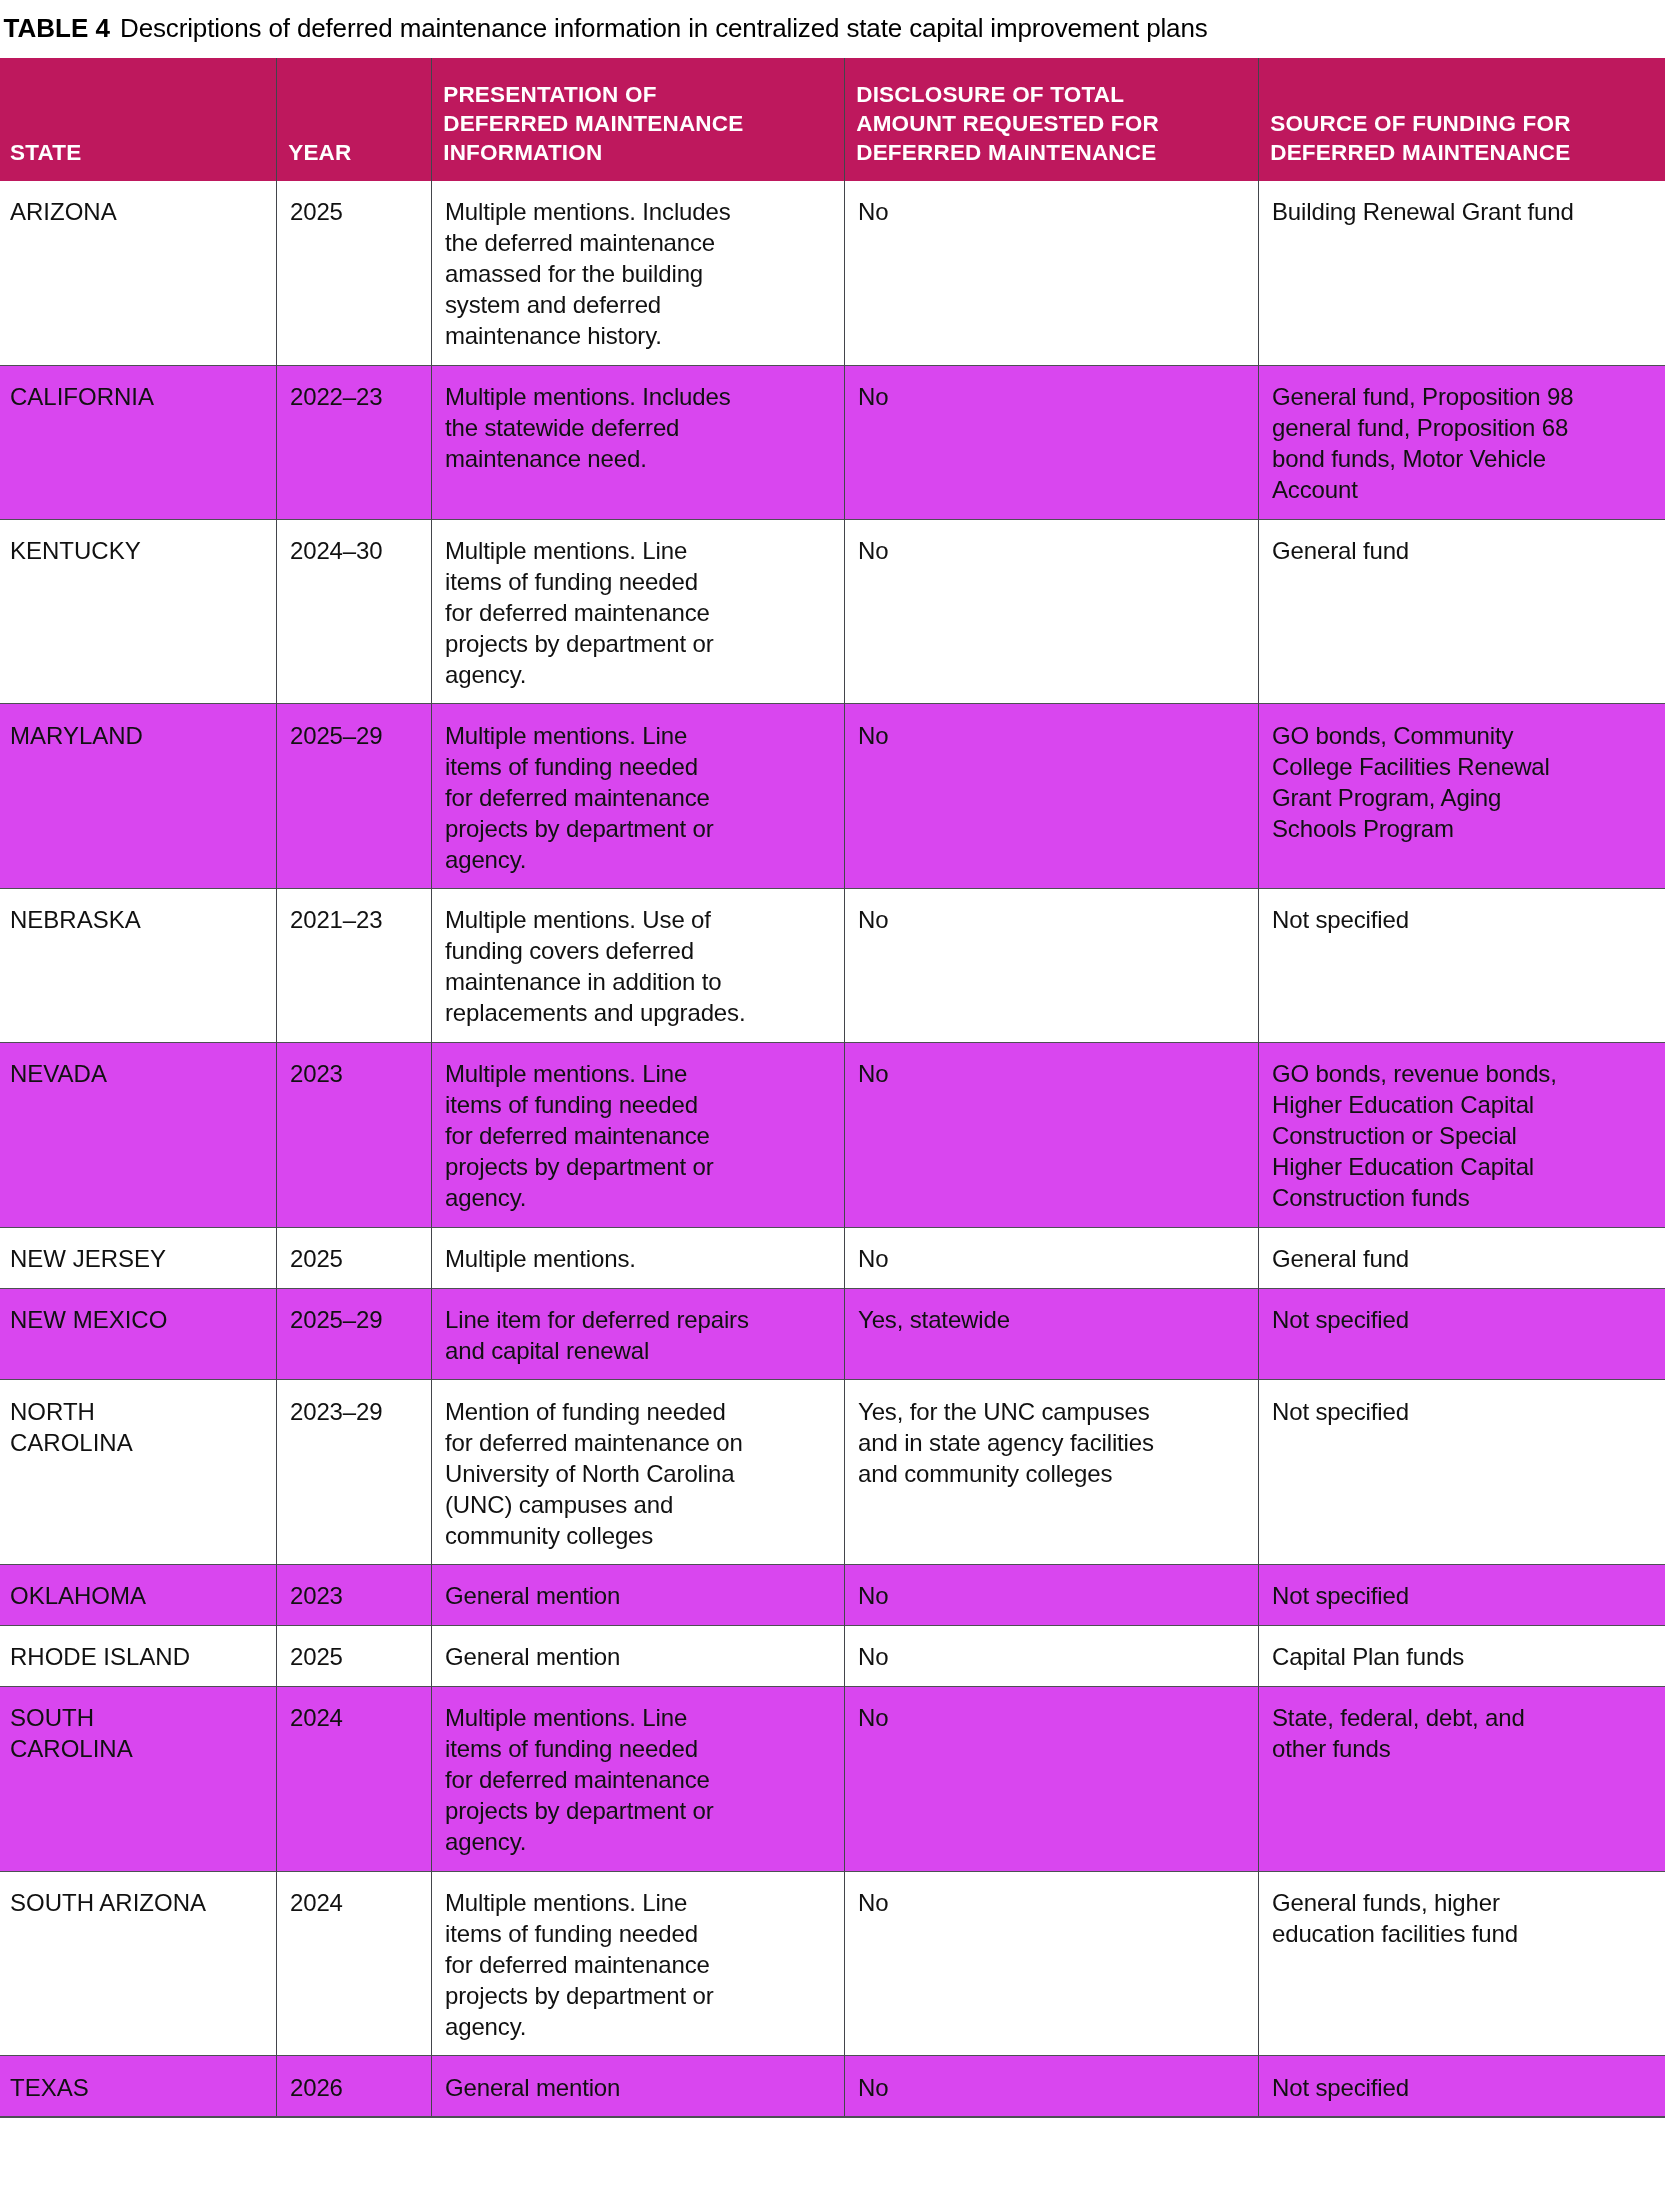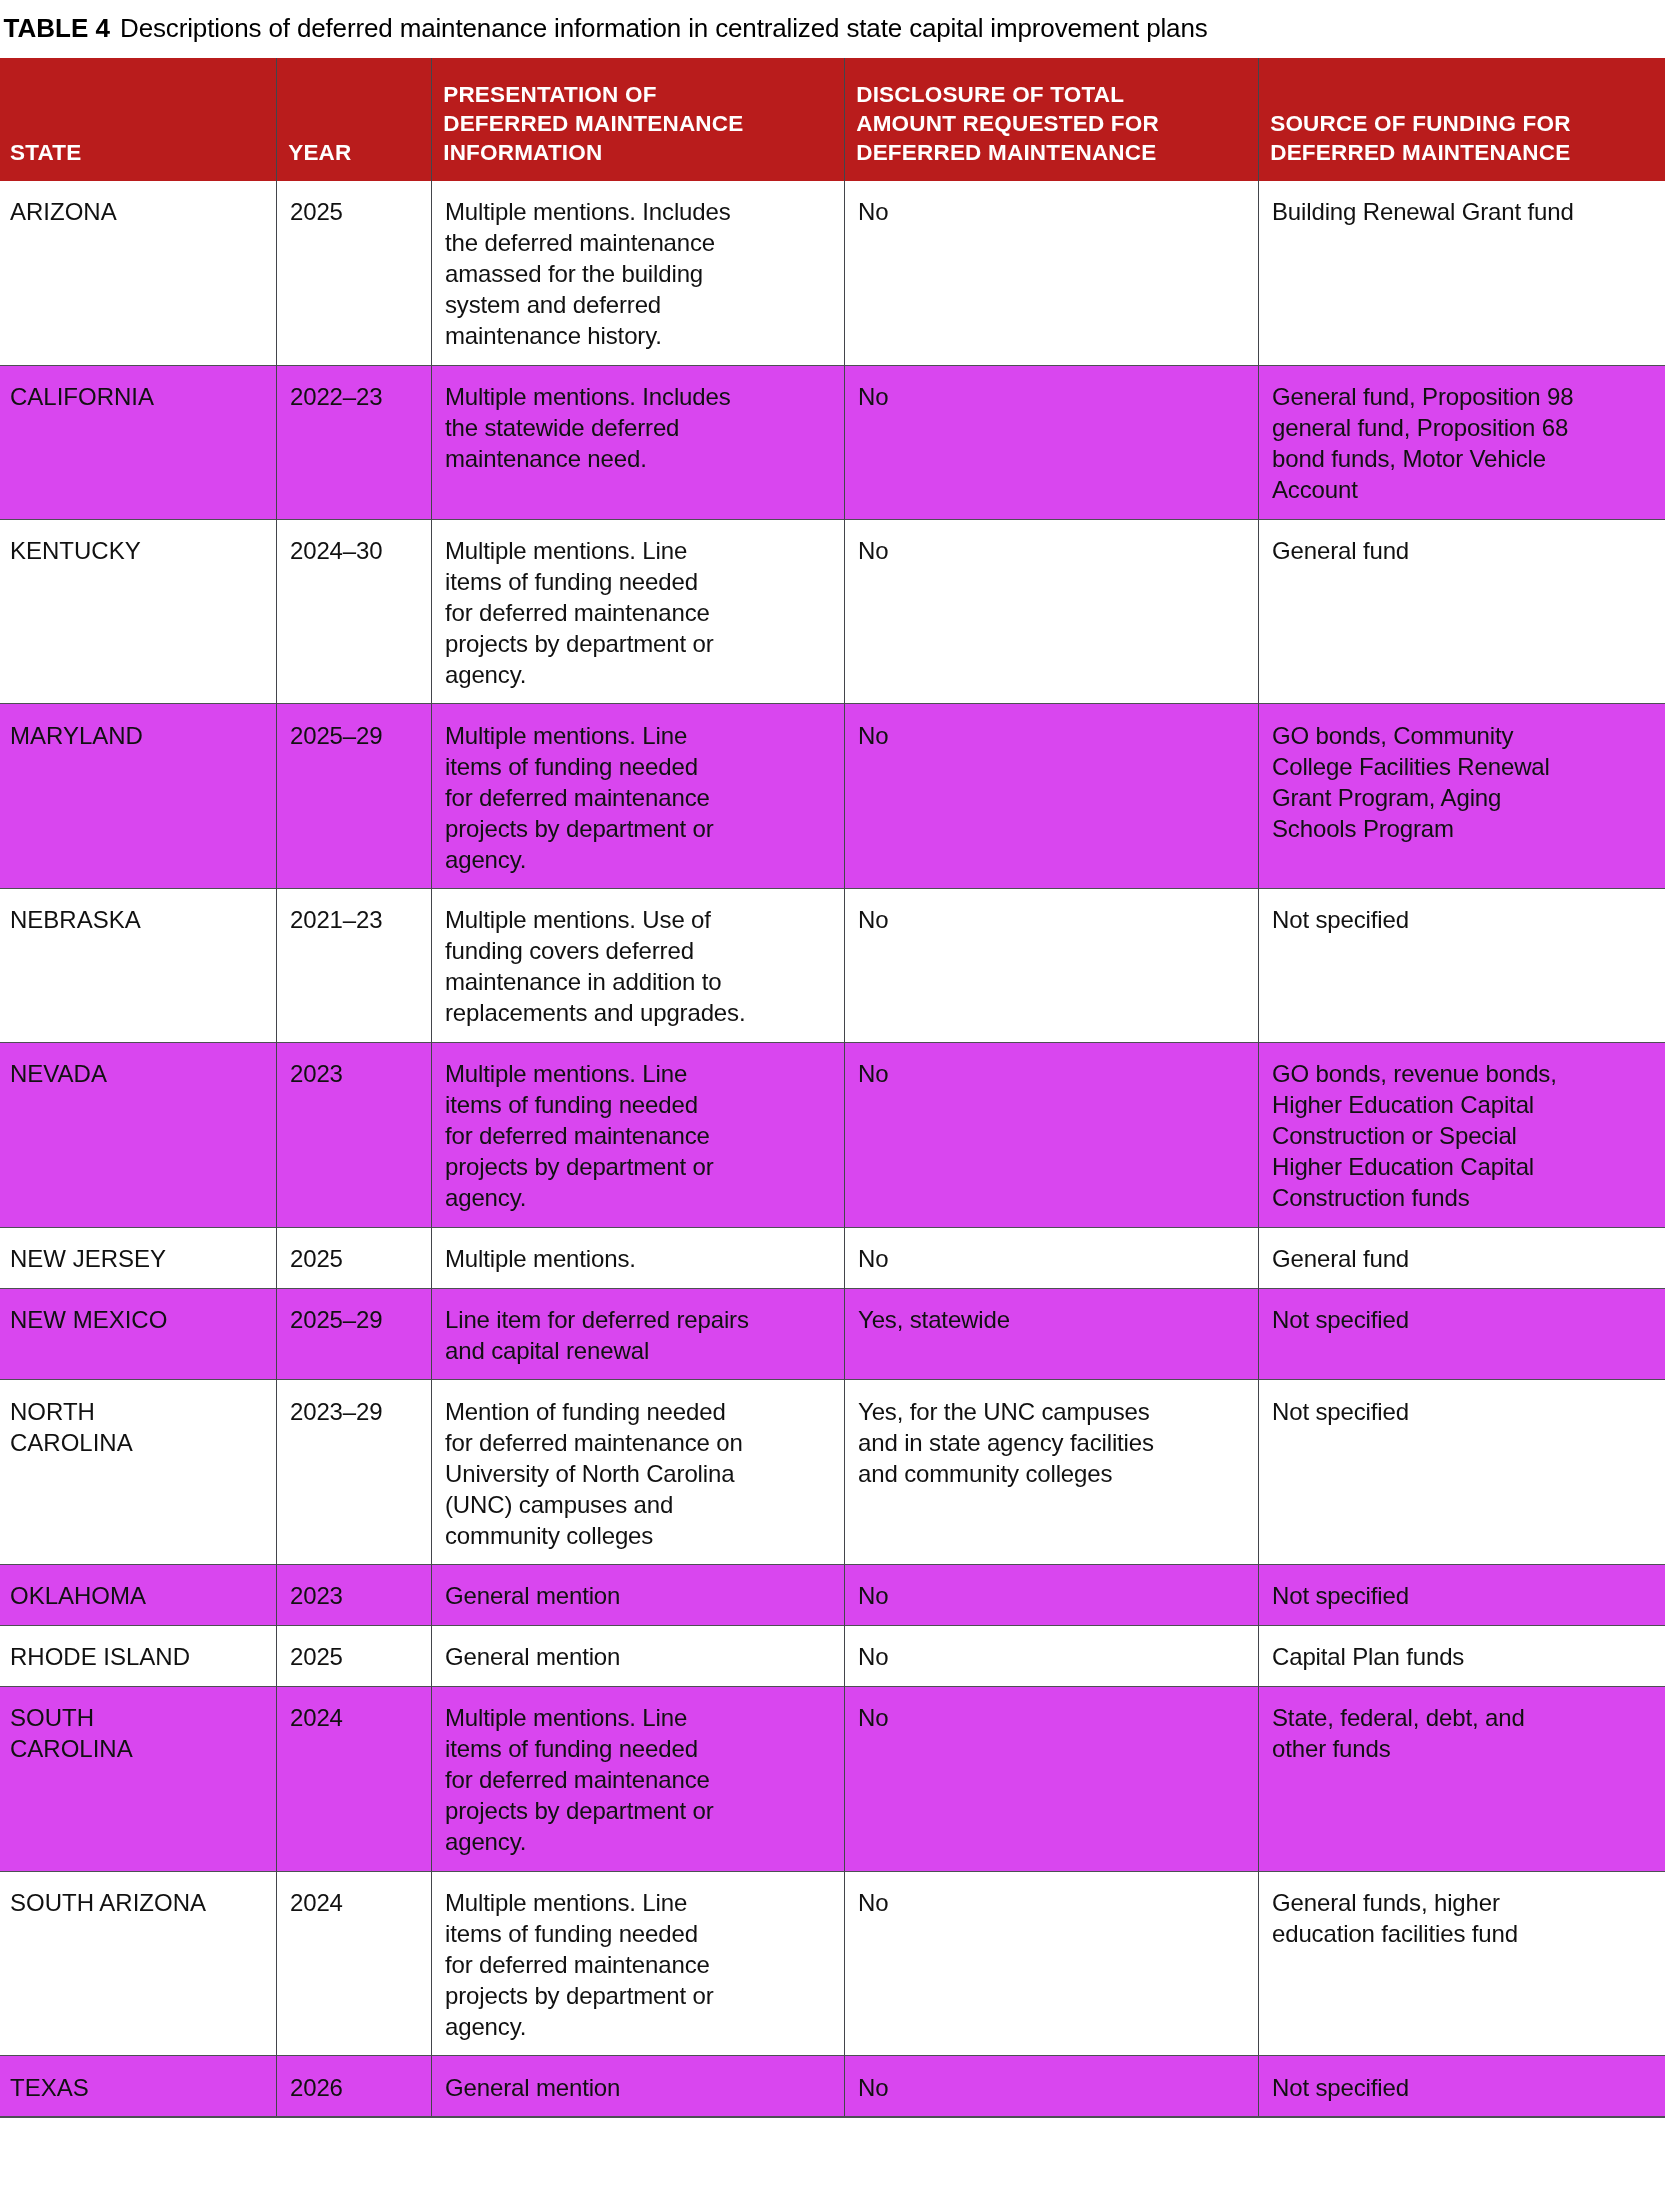--- a/index.html
+++ b/index.html
@@ -22,21 +22,21 @@
   .title .label { font-weight: 900; margin-right: 10px; letter-spacing: 0; }
   .title .text  { font-weight: 400; }
 
   table.cap-table {
     width: 1665px;
     border-collapse: collapse;
     table-layout: fixed;
   }
 
   thead th {
-    background: #b91c1c;
+    background: #be185d;
     color: #ffffff;
     text-align: left;
     vertical-align: bottom;
     font-size: 22.5px;
     line-height: 29px;
     font-weight: 700;
     letter-spacing: 0.2px;
     padding: 21.6px 12.6px 14.4px 11.7px;
     white-space: pre-line;
     text-transform: uppercase;

